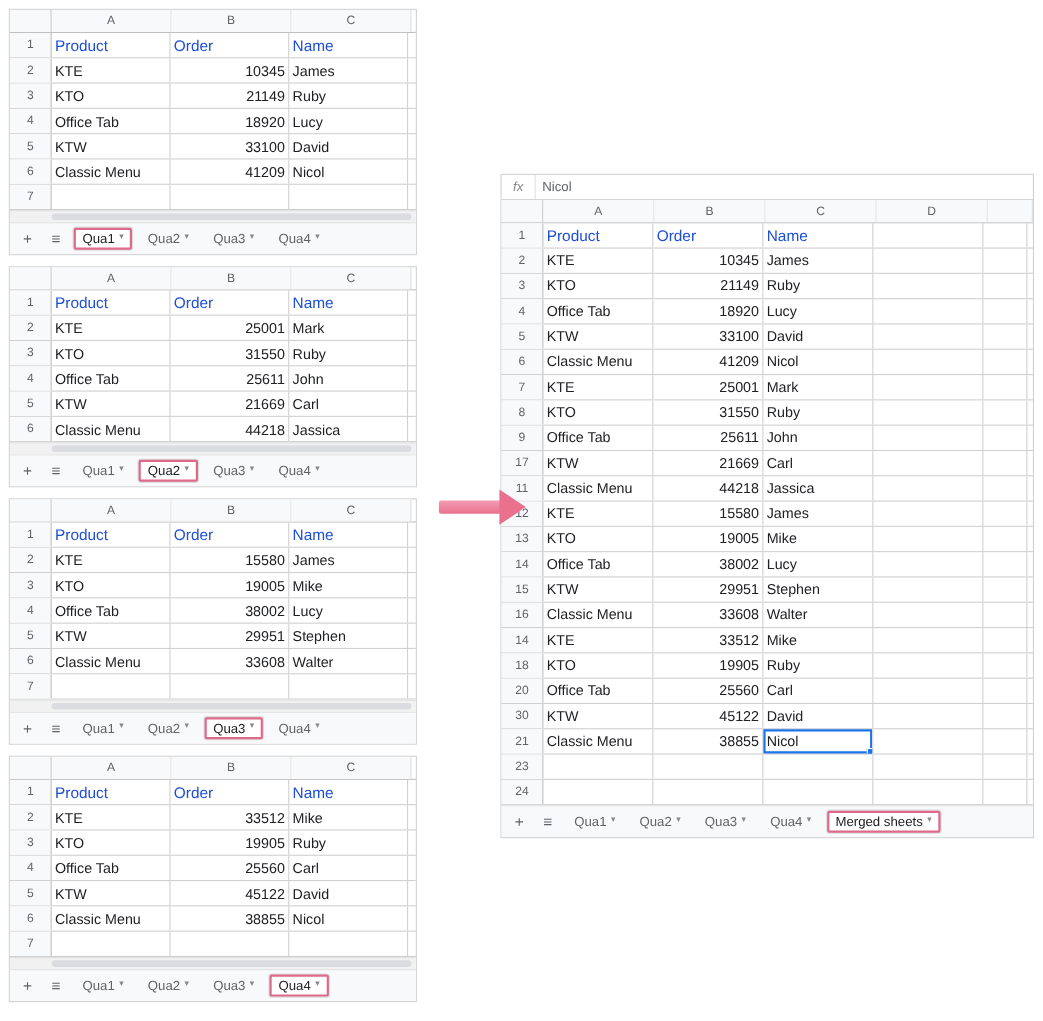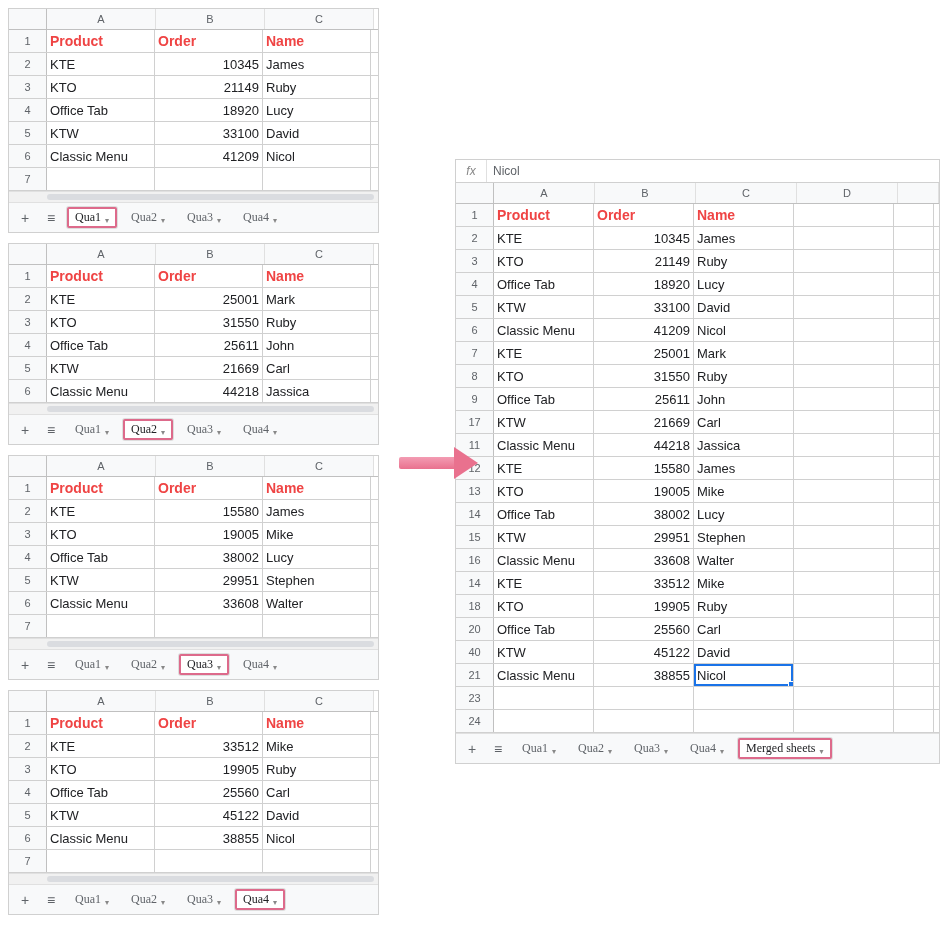--- a/index.html
+++ b/index.html
@@ -65,21 +65,21 @@
     border-right: 1px solid #d0d0d0;
     display: flex;
     align-items: center;
     padding: 0 3px;
     box-sizing: border-box;
     overflow: hidden;
     white-space: nowrap;
   }
   .small .cell { width: 108px; }
   .big   .cell { width: 100px; }
-  .hdr-red { color: #ef4444; font-weight: bold; font-size: 14px; }
+  .hdr-red { color: #1d4ed8; font-weight: normal; font-size: 14px; }
   .num { justify-content: flex-end; }
   .scrollstub {
     height: 10px;
     background: #f1f1f1;
     border-top: 1px solid #e0e0e0;
     position: relative;
   }
   .scrollstub::after {
     content: "";
     position: absolute;
@@ -104,28 +104,27 @@
     height: 20px;
     display: flex;
     align-items: center;
     justify-content: center;
     color: #5f6368;
     cursor: pointer;
     font-size: 14px;
   }
   .tab {
     display: flex;
-    align-items: flex-end;
+    align-items: flex-start;
     gap: 4px;
     padding: 3px 8px;
     border-radius: 2px;
     color: #5f6368;
     cursor: pointer;
     font-size: 12px;
-    font-family: Liberation Serif, serif;
   }
   .tab .caret { font-size: 8px; color: #888; }
   .tab.active { color: #202124; background: #fff; box-shadow: 0 0 0 1px #ddd; }
   .highlight {
     border: 2px solid #dd6a8b;
     border-radius: 2px;
     padding: 1px 6px;
   }
   
   .fxbar {
@@ -633,21 +632,21 @@
         </div>
         <div class="row">
           <div class="rnum">20</div>
           <div class="cell">Office Tab</div>
           <div class="cell num">25560</div>
           <div class="cell">Carl</div>
           <div class="cell"></div>
           <div class="cell" style="width:40px"></div>
         </div>
         <div class="row">
-          <div class="rnum">40</div>
+          <div class="rnum">30</div>
           <div class="cell">KTW</div>
           <div class="cell num">45122</div>
           <div class="cell">David</div>
           <div class="cell"></div>
           <div class="cell" style="width:40px"></div>
         </div>
         <div class="row">
           <div class="rnum">21</div>
           <div class="cell">Classic Menu</div>
           <div class="cell num">38855</div>

